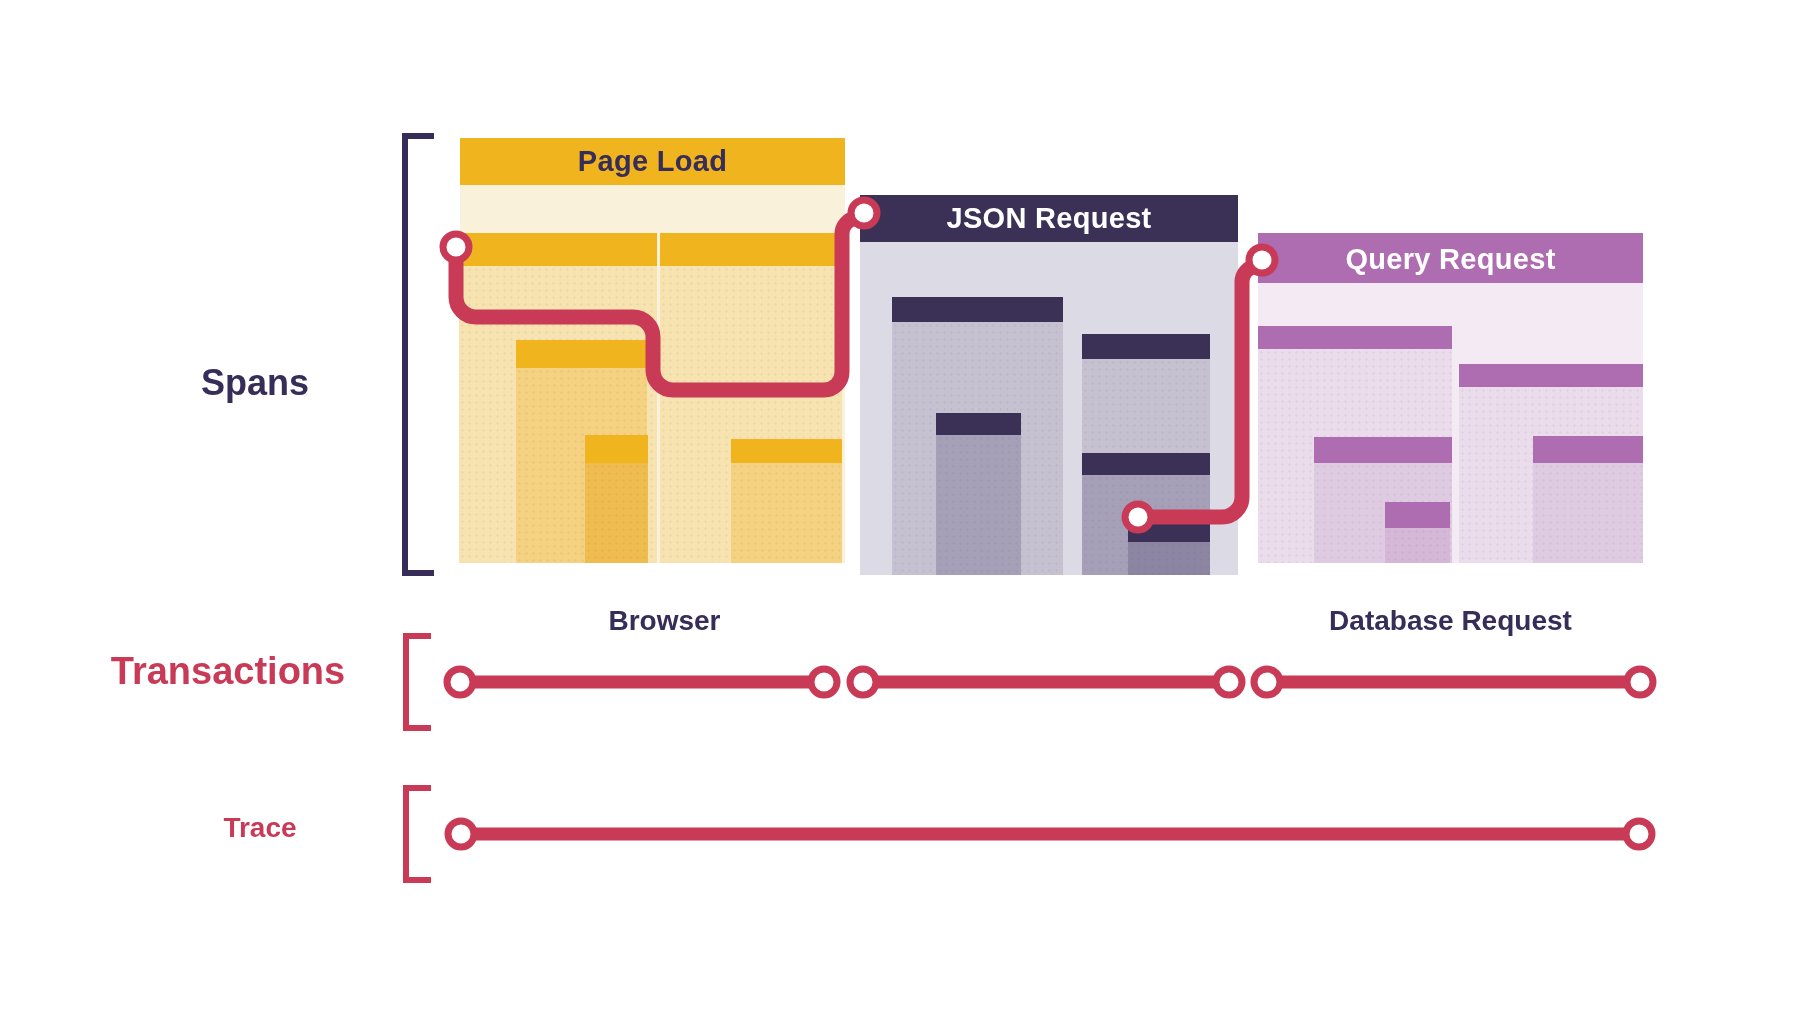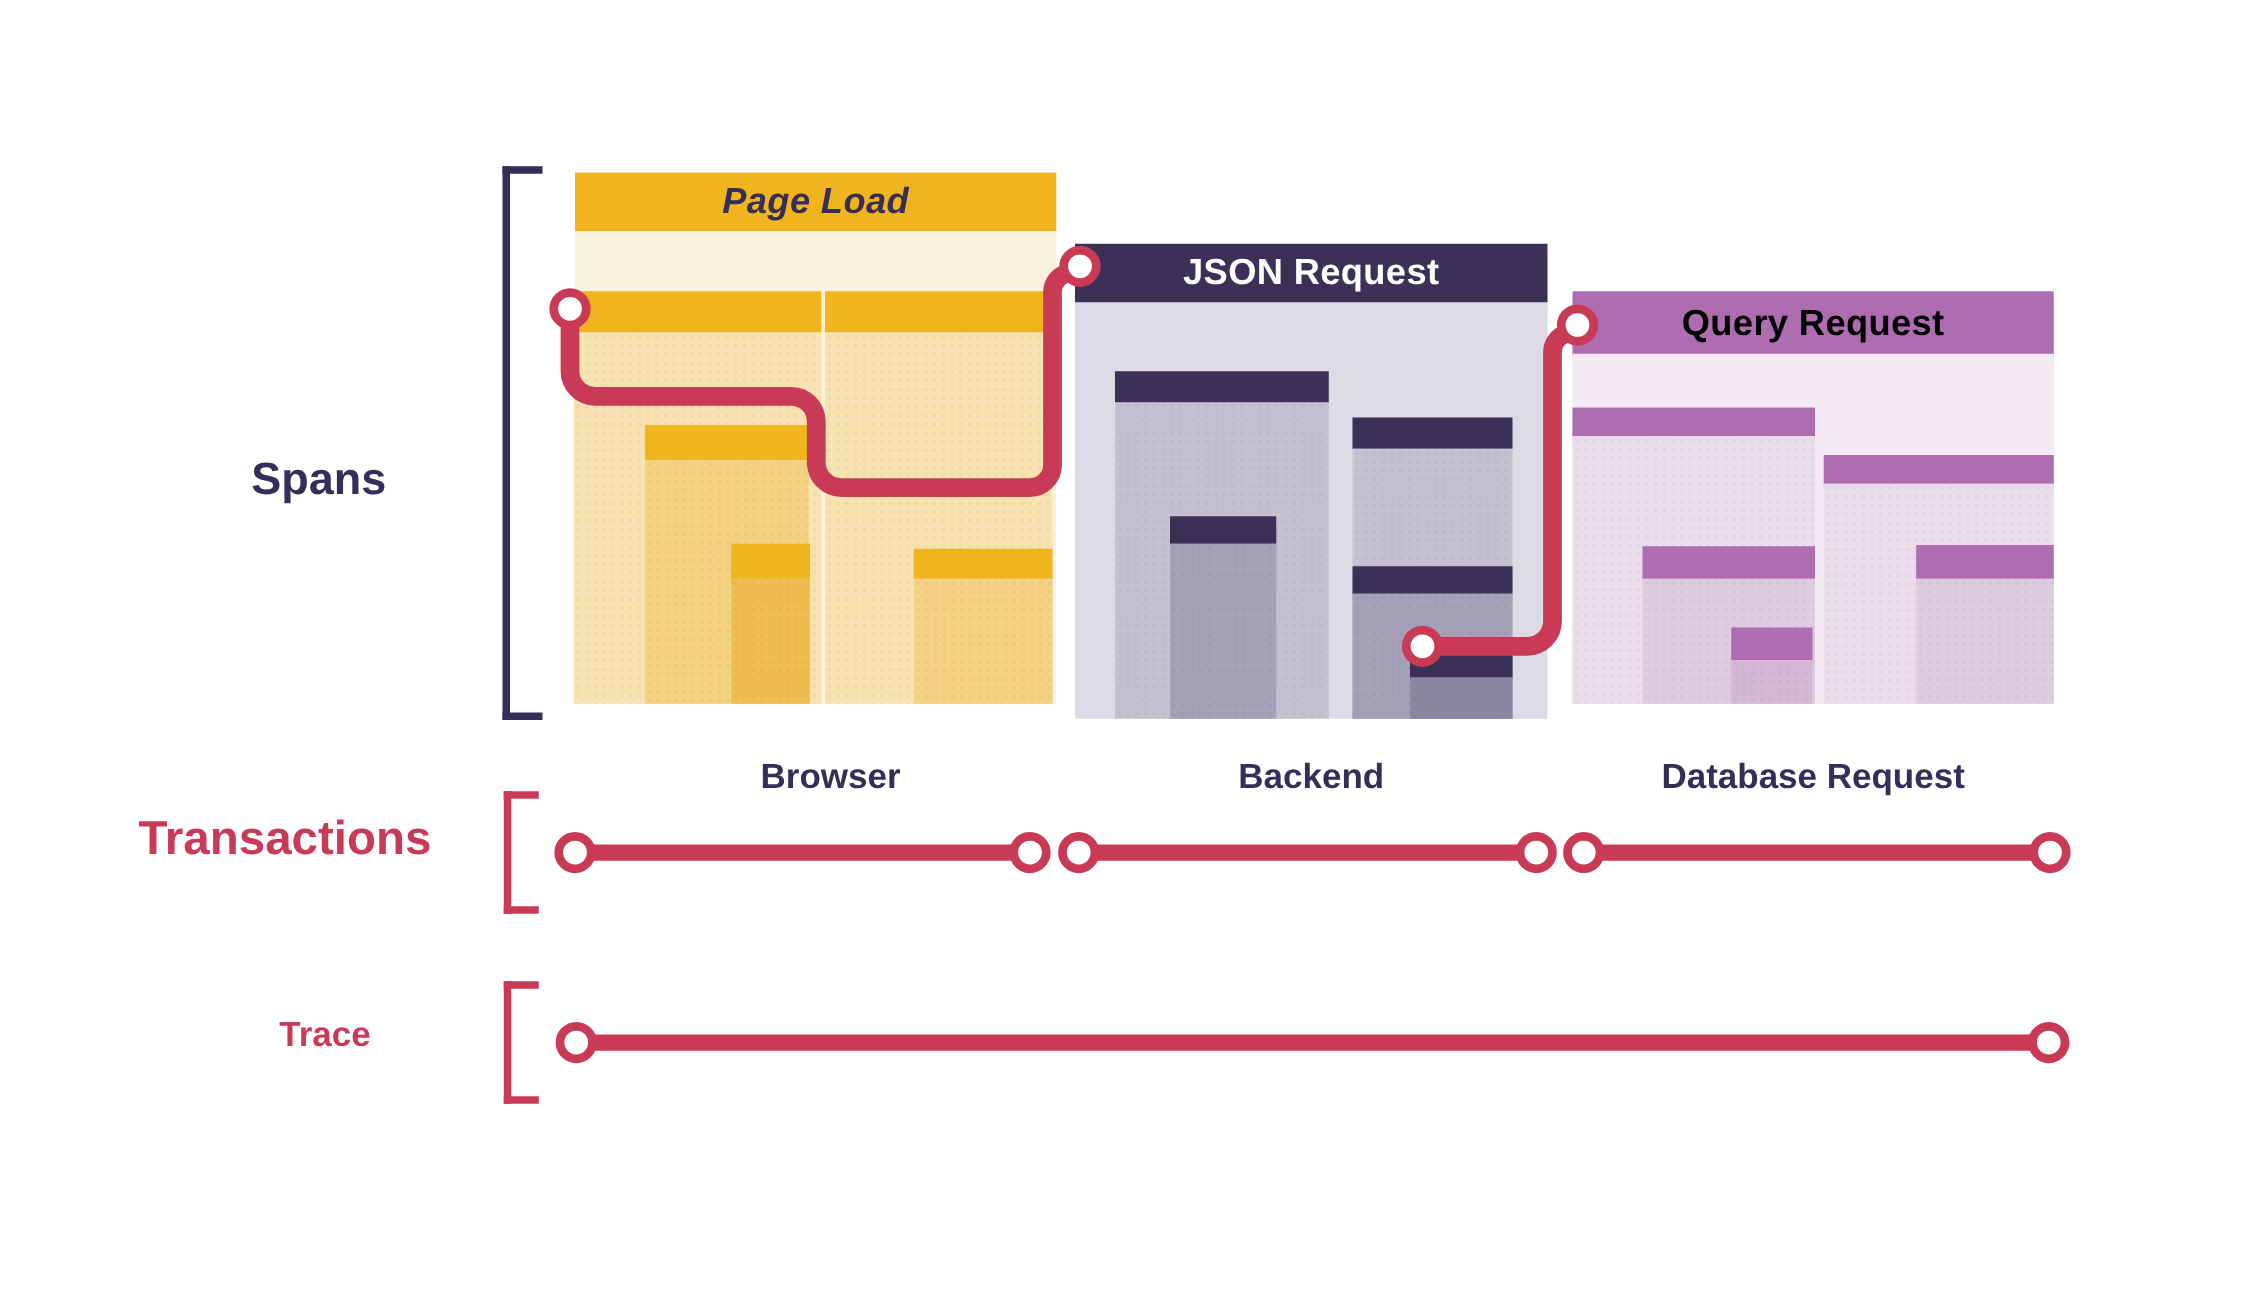--- a/index.html
+++ b/index.html
@@ -67,21 +67,21 @@
 <div class="stage">
 
   <div class="rowlabel navy" style="left:170px;top:362px;width:170px;font-size:36px;">Spans</div>
   <div class="rowlabel red" style="left:88px;top:650px;width:280px;font-size:38px;">Transactions</div>
   <div class="rowlabel red" style="left:180px;top:812px;width:160px;font-size:28px;">Trace</div>
 
   <div class="bracket navy" style="left:402px;top:133px;width:26px;height:431px;"></div>
   <div class="bracket red" style="left:403px;top:633px;width:22px;height:86px;"></div>
   <div class="bracket red" style="left:403px;top:785px;width:22px;height:86px;"></div>
 
-  <div class="group" style="left:460px;top:138px;width:385px;height:425px;font-style:italic;">
+  <div class="group" style="left:460px;top:138px;width:385px;height:425px;">
     <div class="ghead c-amber" style="height:47px;color:var(--navy-text);">Page Load</div>
     <div class="gbody" style="top:47px;background:var(--cream);">
 
       <div class="seg hd c-amber" style="left:-1px;top:48px;width:198px;height:33px;"></div>
       <div class="seg dots c-amber1" style="left:-1px;top:81px;width:198px;height:297px;"></div>
       <div class="seg hd c-amber" style="left:56px;top:155px;width:131px;height:28px;"></div>
       <div class="seg dots c-amber2" style="left:56px;top:183px;width:131px;height:195px;"></div>
       <div class="seg hd c-amber" style="left:125px;top:250px;width:63px;height:28px;"></div>
       <div class="seg dots c-amber3" style="left:125px;top:278px;width:63px;height:100px;"></div>
 
@@ -104,39 +104,38 @@
       <div class="seg hd c-navy" style="left:222px;top:92px;width:128px;height:25px;"></div>
       <div class="seg dots c-gray1" style="left:222px;top:117px;width:128px;height:216px;"></div>
       <div class="seg hd c-navy" style="left:222px;top:211px;width:128px;height:22px;"></div>
       <div class="seg dots c-gray2" style="left:222px;top:233px;width:128px;height:100px;"></div>
       <div class="seg hd c-navy" style="left:268px;top:273px;width:82px;height:27px;"></div>
       <div class="seg dots c-gray3" style="left:268px;top:300px;width:82px;height:33px;"></div>
     </div>
   </div>
 
   <div class="group" style="left:1258px;top:233px;width:385px;height:330px;">
-    <div class="ghead c-purple" style="height:52px;color:#000000;">Query Request</div>
+    <div class="ghead c-purple" style="height:52px;color:#ffffff;">Query Request</div>
     <div class="gbody" style="top:50px;background:var(--purple-body);">
 
       <div class="seg hd c-purple" style="left:0px;top:43px;width:194px;height:23px;"></div>
       <div class="seg dots c-purple1" style="left:0px;top:66px;width:194px;height:214px;"></div>
       <div class="seg hd c-purple" style="left:56px;top:154px;width:138px;height:26px;"></div>
       <div class="seg dots c-purple2" style="left:56px;top:180px;width:138px;height:100px;"></div>
       <div class="seg hd c-purple" style="left:127px;top:219px;width:65px;height:26px;"></div>
       <div class="seg dots c-purple3" style="left:127px;top:245px;width:65px;height:35px;"></div>
 
       <div class="seg hd c-purple" style="left:201px;top:81px;width:184px;height:23px;"></div>
       <div class="seg dots c-purple1" style="left:201px;top:104px;width:184px;height:176px;"></div>
       <div class="seg hd c-purple" style="left:275px;top:153px;width:110px;height:27px;"></div>
       <div class="seg dots c-purple2" style="left:275px;top:180px;width:110px;height:100px;"></div>
     </div>
   </div>
 
   <div class="glabel" style="left:472px;width:385px;">Browser</div>
-  <div class="glabel" style="left:860px;width:378px;">Backend</div>
   <div class="glabel" style="left:1258px;width:385px;">Database Request</div>
 
   <svg class="overlay" width="1800" height="1031" viewBox="0 0 1800 1031">
 
     <path class="flow" d="M456,252 V297 A20,20 0 0 0 476,317 H633 A20,20 0 0 1 653,337 V370 A20,20 0 0 0 673,390 H824 A18,18 0 0 0 842,372 V234 A16,16 0 0 1 856,218"></path>
 
     <path class="flow" d="M1138,517 H1222 A20,20 0 0 0 1242,497 V282 A16,16 0 0 1 1256,266"></path>
 
     <line class="tline" x1="460" y1="682" x2="824" y2="682"></line>
     <line class="tline" x1="863" y1="682" x2="1229" y2="682"></line>

